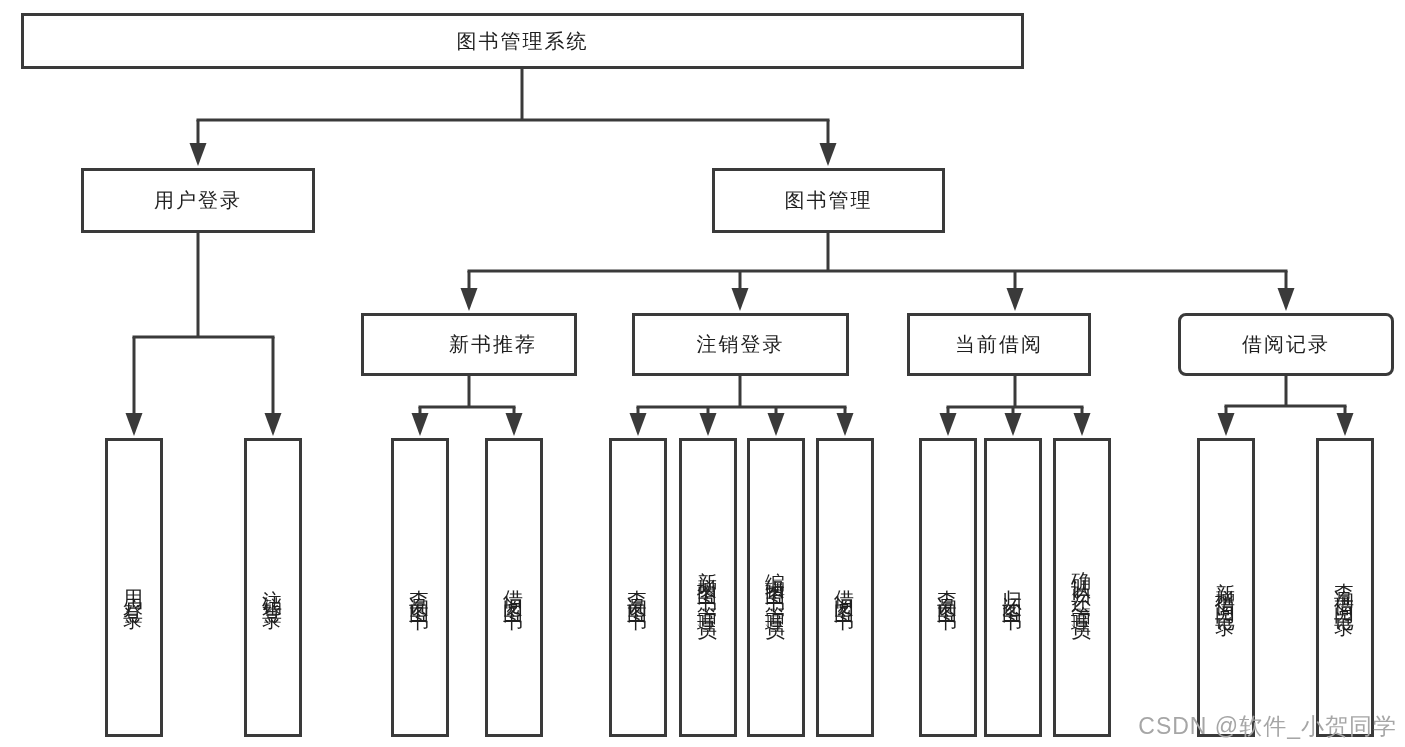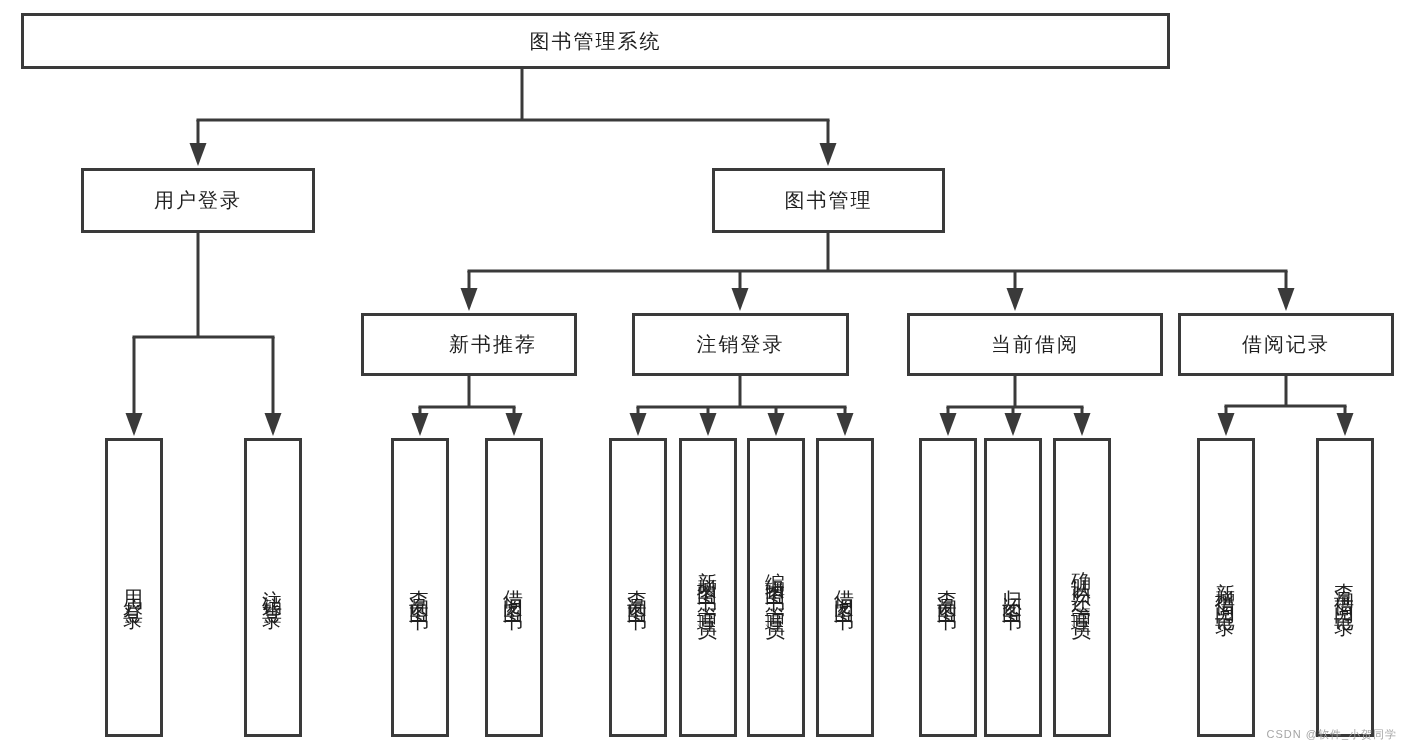--- a/index.html
+++ b/index.html
@@ -33,21 +33,21 @@
   .node.v span{
     writing-mode:vertical-rl;
     text-orientation:mixed;
     letter-spacing:7px;
     white-space:nowrap;
   }
   .watermark{
     position:absolute;
     right:8px;
     bottom:5px;
-    font-size:11px;
+    font-size:23px;
     color:var(--wm);
     letter-spacing:1px;
     pointer-events:none;
   }
 </style>
 </head>
 <body>
 
 <div class="canvas">
   <svg class="connectors" xmlns="http://www.w3.org/2000/svg">
@@ -112,39 +112,39 @@
       <g>
         <line x1="1286" y1="376" x2="1286" y2="406" stroke="#3a3a3a" stroke-width="3"></line>
         <line x1="1224.5" y1="406" x2="1346.5" y2="406" stroke="#3a3a3a" stroke-width="3"></line>
         <line x1="1226" y1="406" x2="1226" y2="417" stroke="#3a3a3a" stroke-width="3"></line>
         <polygon points="1217.5,413 1234.5,413 1226,436" fill="#3a3a3a"></polygon>
         <line x1="1345" y1="406" x2="1345" y2="417" stroke="#3a3a3a" stroke-width="3"></line>
         <polygon points="1336.5,413 1353.5,413 1345,436" fill="#3a3a3a"></polygon>
       </g>
     </svg>
   <div id="nodes">
-      <div class="node" style="left: 21px; top: 13px; width: 1149px; height: 56px;">
+      <div class="node" style="left: 21px; top: 13px; width: 1003px; height: 56px;">
         <span>图书管理系统</span>
       </div>
       <div class="node" style="left: 81px; top: 168px; width: 234px; height: 65px;">
         <span>用户登录</span>
       </div>
       <div class="node" style="left: 712px; top: 168px; width: 233px; height: 65px;">
         <span>图书管理</span>
       </div>
       <div class="node" style="left: 361px; top: 313px; width: 216px; height: 63px; padding-left: 48px;">
         <span>新书推荐</span>
       </div>
       <div class="node" style="left: 632px; top: 313px; width: 217px; height: 63px;">
         <span>注销登录</span>
       </div>
-      <div class="node" style="left: 907px; top: 313px; width: 256px; height: 63px;">
+      <div class="node" style="left: 907px; top: 313px; width: 184px; height: 63px;">
         <span>当前借阅</span>
       </div>
-      <div class="node" style="left: 1178px; top: 313px; width: 216px; height: 63px;">
+      <div class="node" style="left: 1178px; top: 313px; width: 216px; height: 63px; border-radius: 8px;">
         <span>借阅记录</span>
       </div>
       <div class="node v" style="left: 105px; top: 438px; width: 58px; height: 299px;">
         <span>用户登录</span>
       </div>
       <div class="node v" style="left: 244px; top: 438px; width: 58px; height: 299px;">
         <span>注销登录</span>
       </div>
       <div class="node v" style="left: 391px; top: 438px; width: 58px; height: 299px;">
         <span>查询图书</span>

